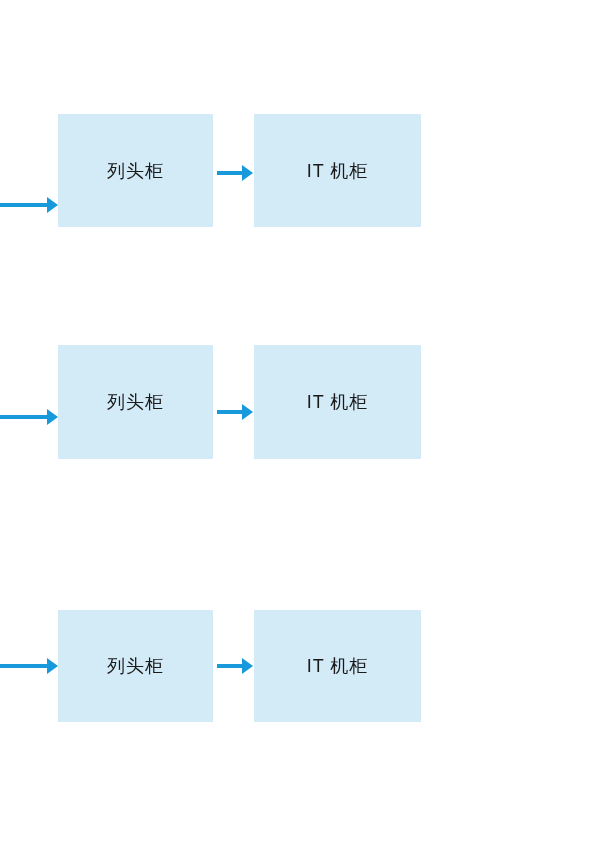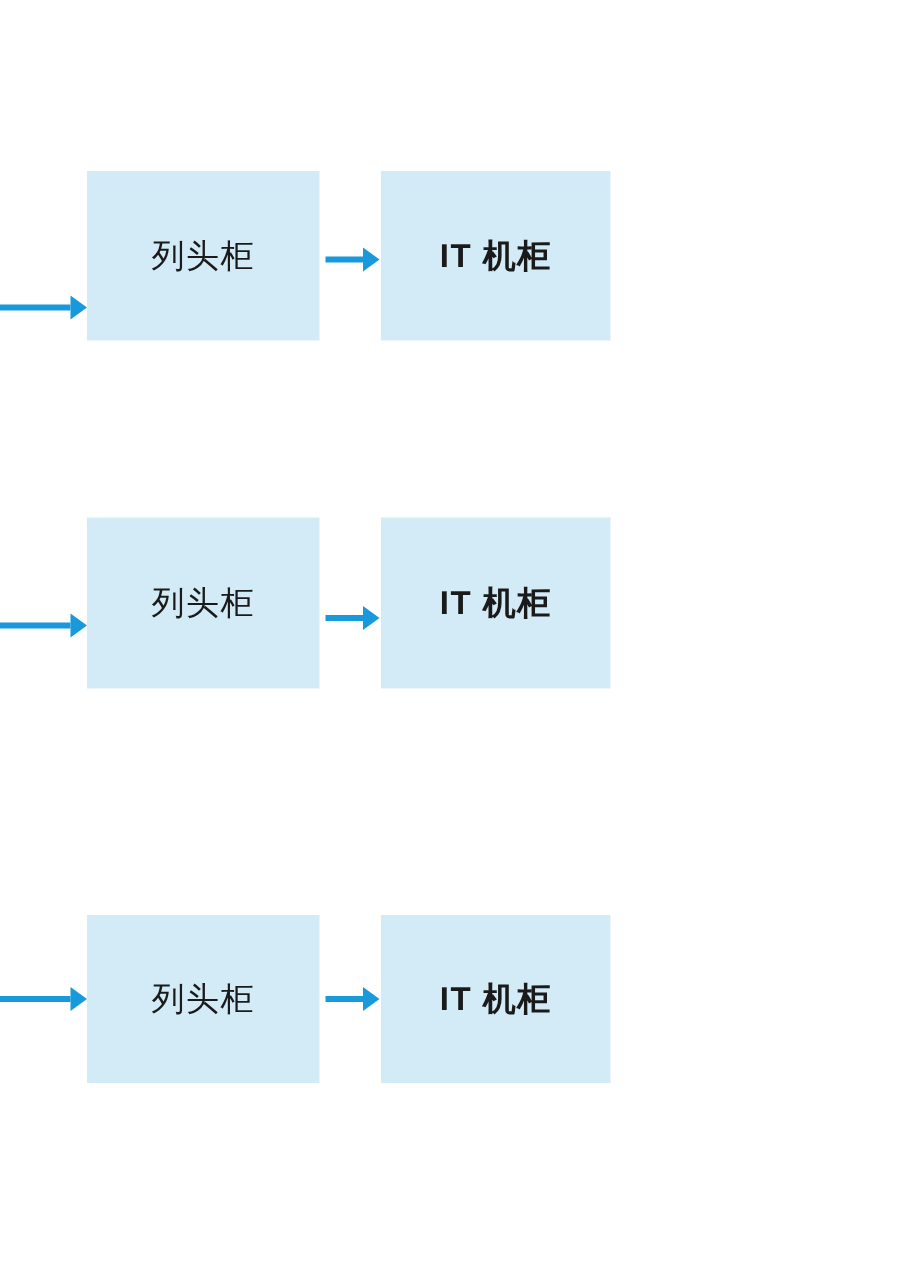--- a/index.html
+++ b/index.html
@@ -26,28 +26,28 @@
 
   .box {
     position: absolute;
     top: 0;
     background: var(--box-fill, #d3eaf7);
     display: flex;
     align-items: center;
     justify-content: center;
   }
   .source-box { left: 58px;  width: 155px; }
-  .target-box { left: 254px; width: 153px; font-weight: bold; }
+  .target-box { left: 254px; width: 167px; }
   .row1 .box { height: 113px; }
   .row2 .box { height: 114px; }
   .row3 .box { height: 112px; }
 
   .box-label {
     color: var(--text, #1a1a1a);
-    font-size: 22px;
+    font-size: 18px;
     letter-spacing: 1px;
     white-space: nowrap;
   }
 
   .arrow { position: absolute; height: 16px; }
   .arrow .shaft {
     position: absolute;
     top: 6px;
     height: 4px;
     background: var(--accent, #1899db);

